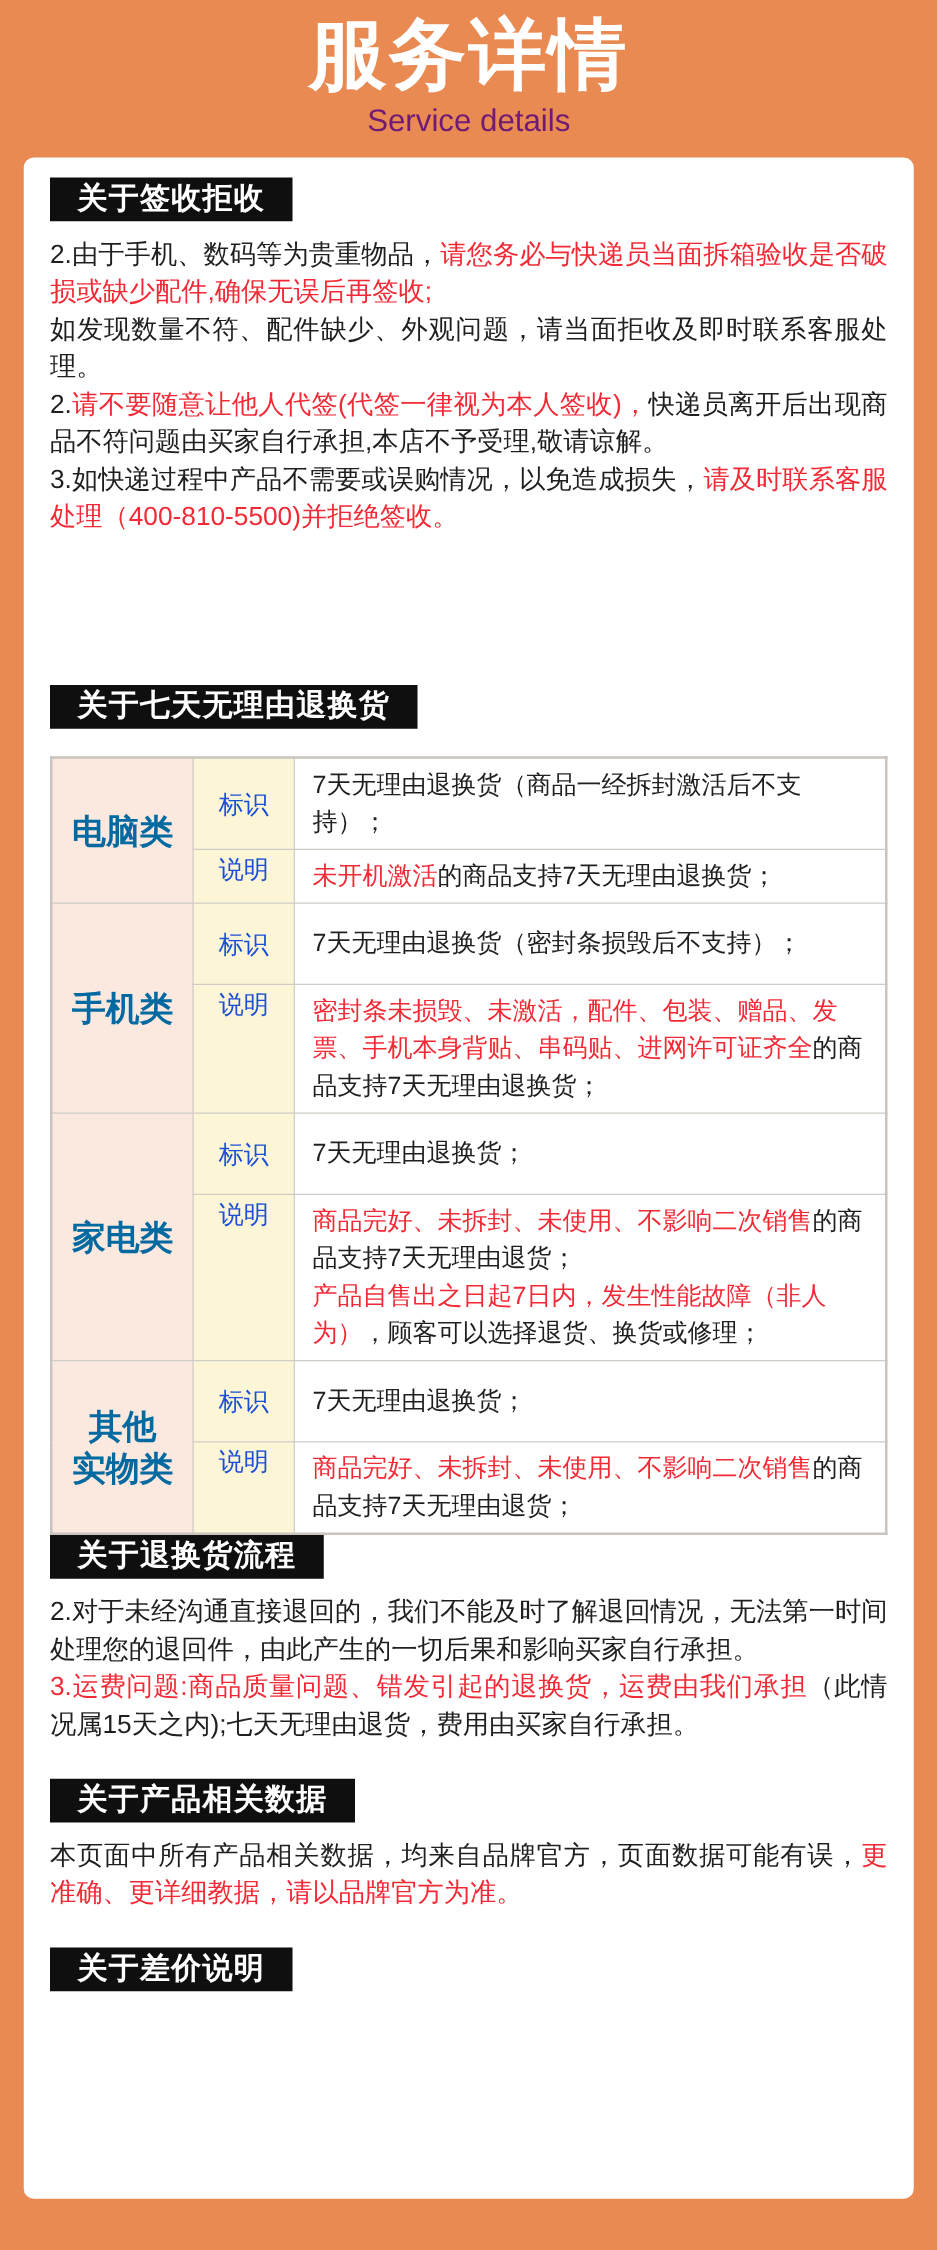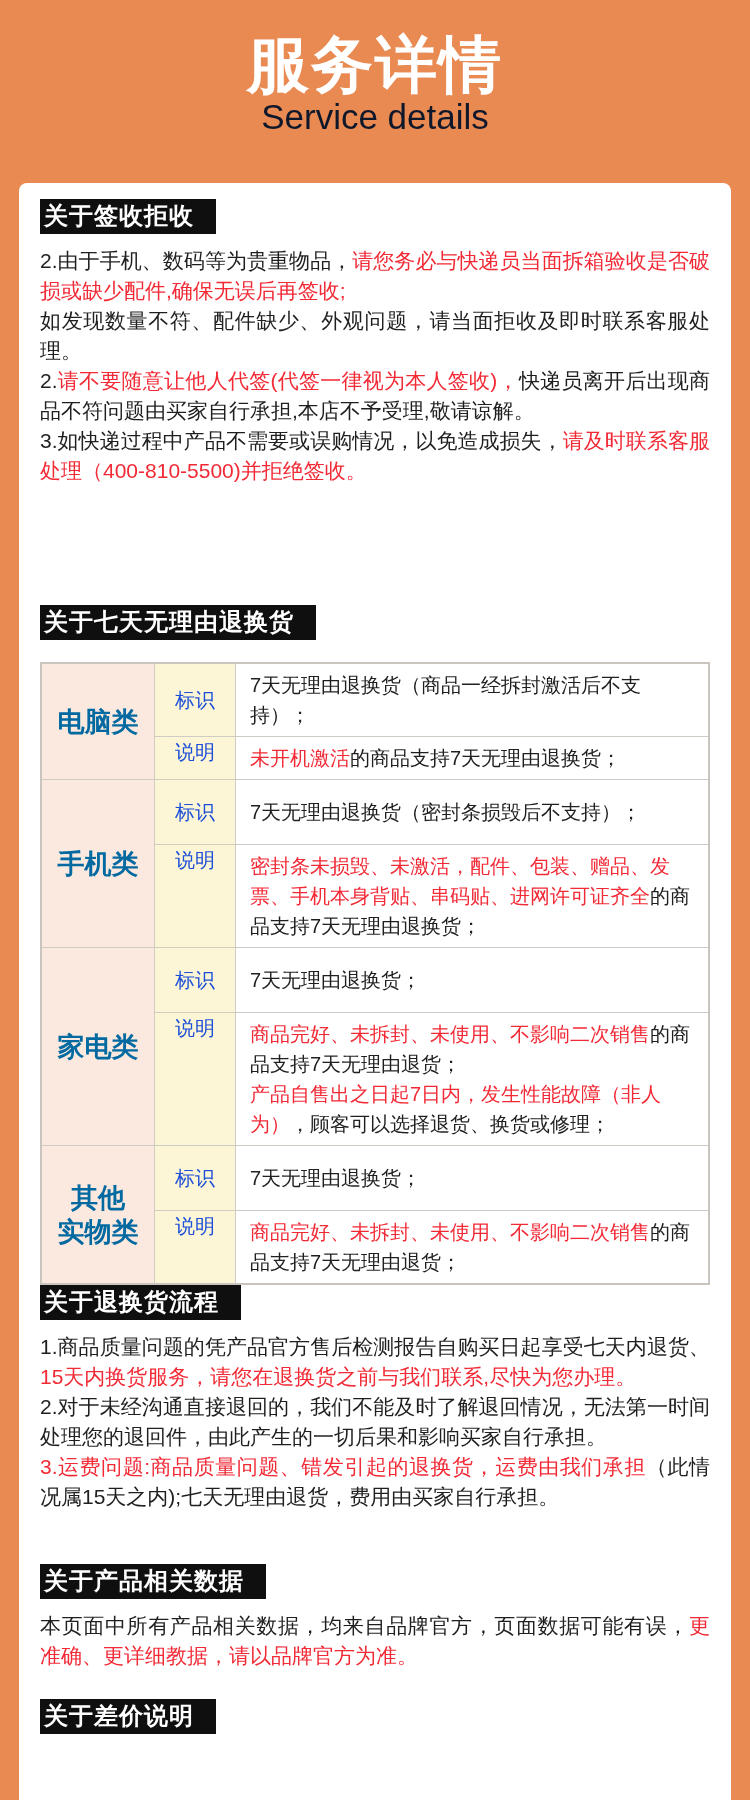--- a/index.html
+++ b/index.html
@@ -7,72 +7,72 @@
     padding: 0;
   }
   body {
     width: 750px;
     height: 1800px;
     background: #E98A53;
     font-family: "Liberation Sans", "DejaVu Sans", sans-serif;
     overflow: hidden;
   }
   .banner {
-    height: 183px;
+    height: 126px;
     text-align: center;
-    padding-top: 32px;
+    padding-top: 12px;
     box-sizing: border-box;
   }
   .banner-title {
     font-size: 62px;
     line-height: 66px;
     font-weight: 900;
     color: #FFFFFF;
     letter-spacing: 2px;
   }
   .banner-sub {
-    font-size: 35px;
+    font-size: 25px;
     line-height: 38px;
-    color: #0f172a;
+    color: #701a75;
     font-weight: 400;
     margin-top: 0px;
   }
   .card {
     margin: 0 19px 24px 19px;
     background: #FFFFFF;
     border-radius: 8px;
     height: 1633px;
     box-sizing: border-box;
     padding: 16px 21px 30px 21px;
     overflow: hidden;
   }
   .badge {
     display: inline-block;
     background: #0F0F0F;
     color: #FFFFFF;
     font-size: 24px;
     line-height: 24px;
     font-weight: 700;
-    padding: 5px 22px 6px 4px;
+    padding: 5px 22px 6px 22px;
     letter-spacing: 1px;
   }
   .para {
     font-size: 21px;
     line-height: 30px;
     color: #1F1F1F;
     margin: 0;
     text-align: justify;
   }
   .para-block { margin-top: 12px; }
   .red { color: #F22A36; }
   .blk { color: inherit; }
 
   .sec-seven   { margin-top: 119px; }
   .sec-process { }
-  .sec-data    { margin-top: 52px; }
+  .sec-data    { margin-top: 28px; }
   .sec-price   { margin-top: 28px; }
 
   table.policy {
     width: 100%;
     margin-top: 22px;
     border-collapse: collapse;
     border: 2px solid #C9C4BE;
   }
   table.policy td {
     border: 1px solid #CFCBC5;
@@ -179,21 +179,20 @@
             <div><span class="red">商品完好、未拆封、未使用、不影响二次销售</span><span class="blk">的商品支持7天无理由退货；</span></div>
           </td>
         </tr>
       </tbody>
     </table>
   </div>
 
   <div class="sec-process">
     <div class="badge">关于退换货流程</div>
     <div class="para-block">
-      <p class="para"><span class="blk">1.商品质量问题的凭产品官方售后检测报告自购买日起享受七天内退货、</span><span class="red">15天内换货服务，请您在退换货之前与我们联系,尽快为您办理。</span></p>
       <p class="para"><span class="blk">2.对于未经沟通直接退回的，我们不能及时了解退回情况，无法第一时间处理您的退回件，由此产生的一切后果和影响买家自行承担。</span></p>
       <p class="para"><span class="red">3.运费问题:商品质量问题、错发引起的退换货，运费由我们承担</span><span class="blk">（此情况属15天之内);七天无理由退货，费用由买家自行承担。</span></p>
     </div>
   </div>
 
   <div class="sec-data">
     <div class="badge">关于产品相关数据</div>
     <div class="para-block">
       <p class="para"><span class="blk">本页面中所有产品相关数据，均来自品牌官方，页面数据可能有误，</span><span class="red">更准确、更详细教据，请以品牌官方为准。</span></p>
     </div>

